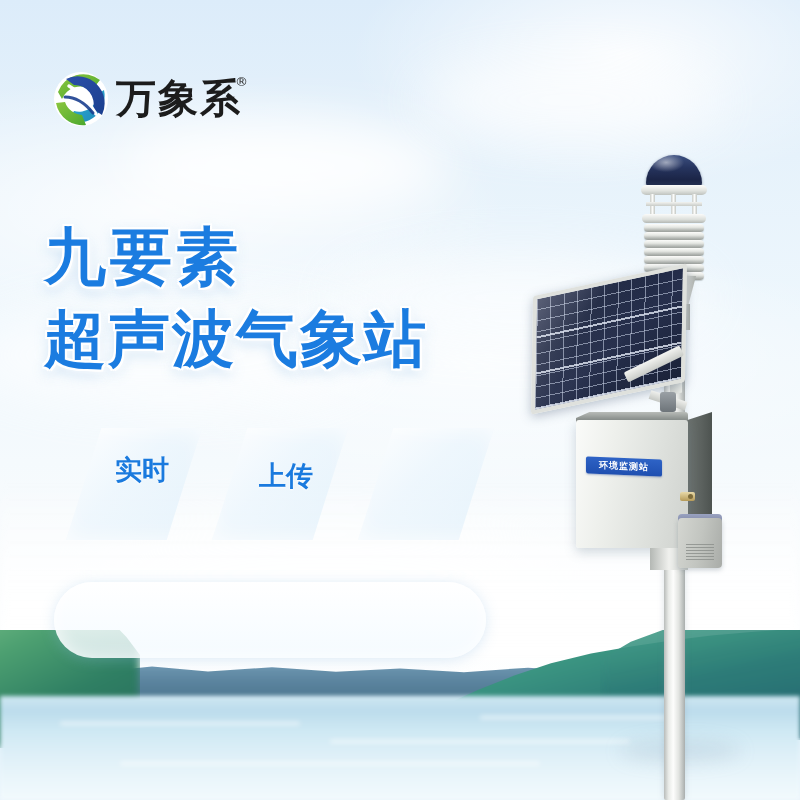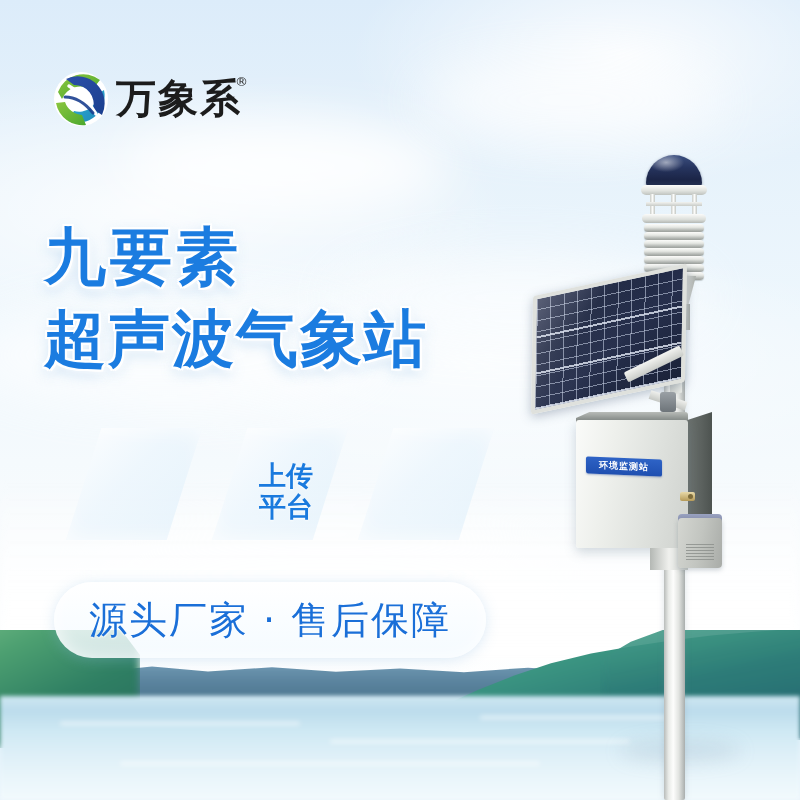--- a/index.html
+++ b/index.html
@@ -399,25 +399,24 @@
   <div class="headline">
     <div class="hl hl1">九要素</div>
     <div class="hl hl2">超声波气象站</div>
   </div>
 
   <div class="badges">
     <div class="hex h1"></div>
     <div class="hex h2"></div>
     <div class="hex h3"></div>
     <div class="hex-label hl-1">
+      <div>实时</div>
     </div>
     <div class="hex-label hl-2">
       <div>上传</div>
-      <div>平台</div>
     </div>
     <div class="hex-label hl-3">
     </div>
   </div>
 
   <div class="pill"></div>
-  <div class="pill-text">源头厂家 · 售后保障</div>
 
 </div>
 
 </body></html>

